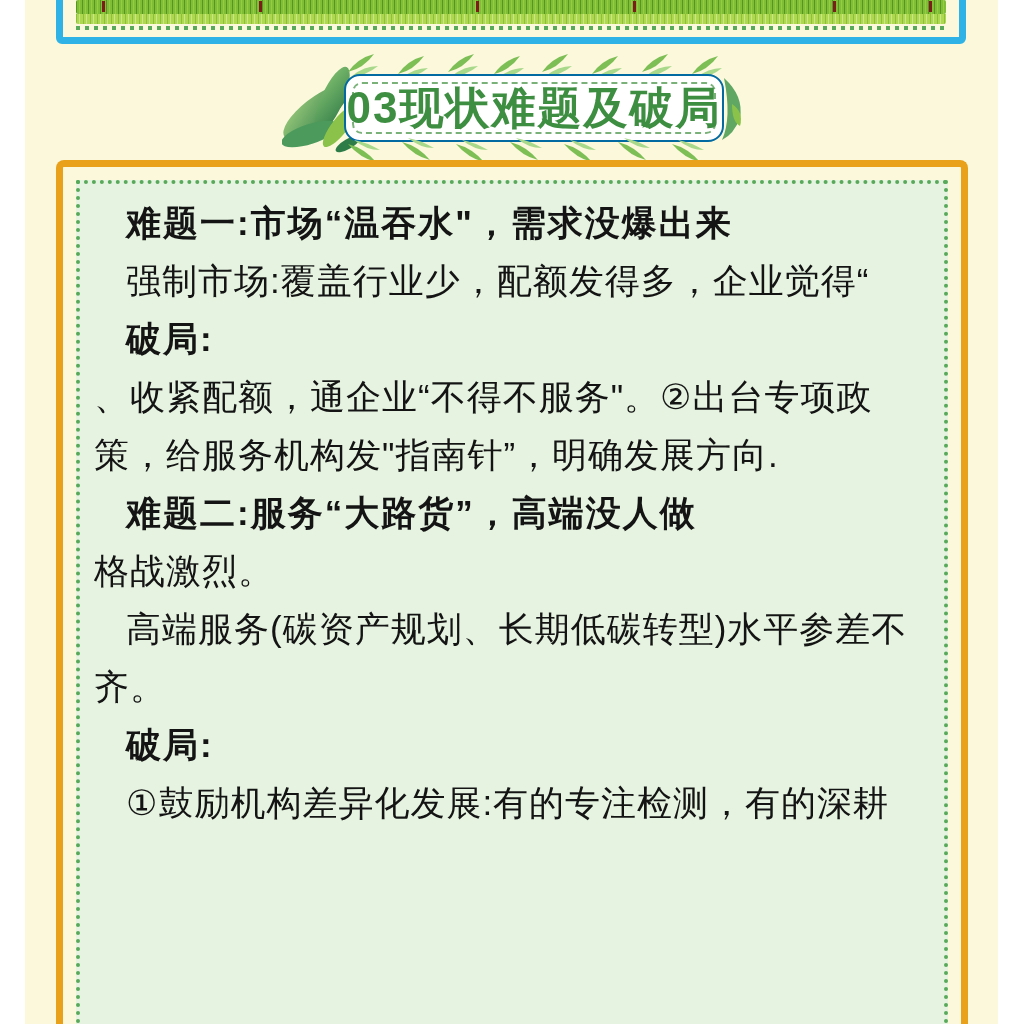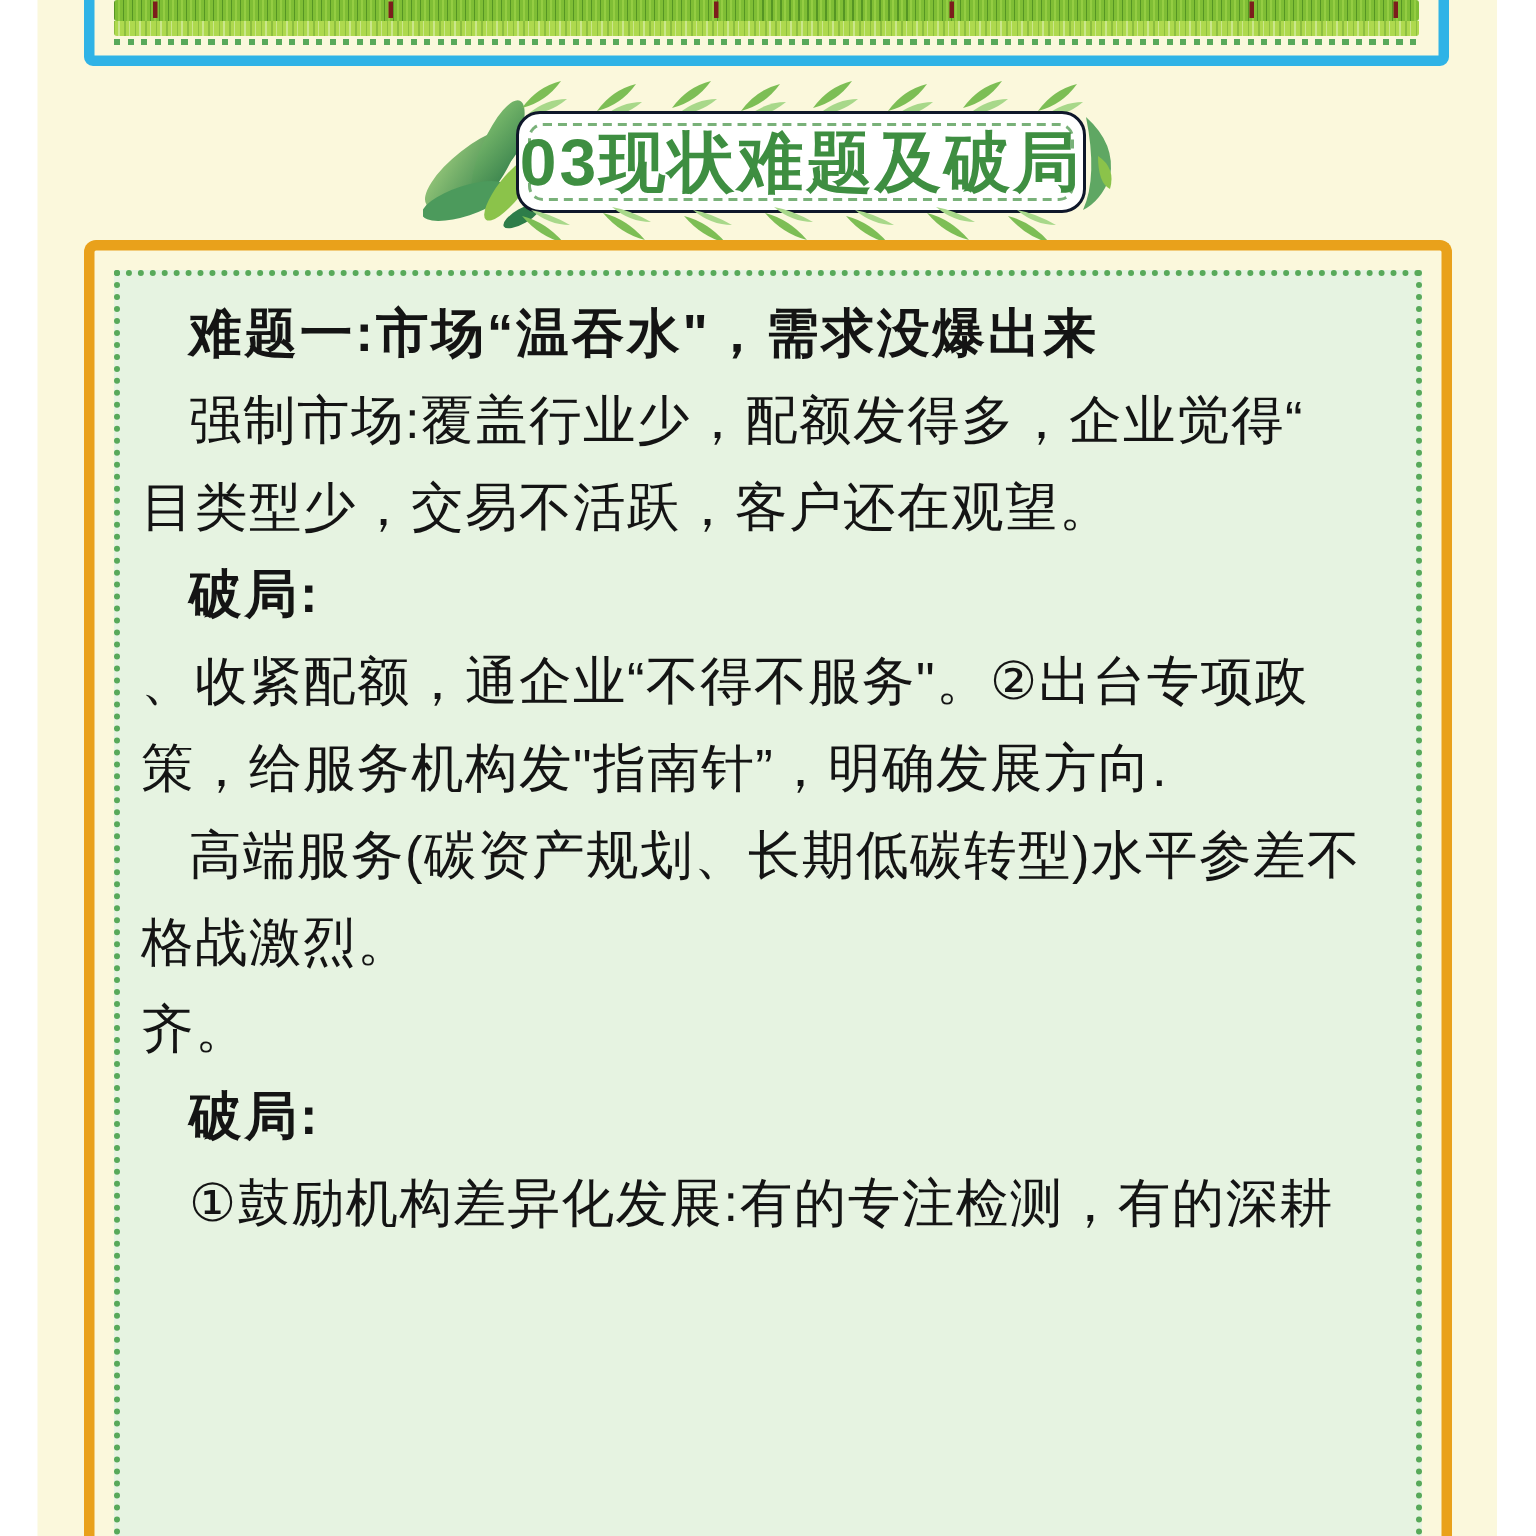--- a/index.html
+++ b/index.html
@@ -24,21 +24,21 @@
     background-image:repeating-linear-gradient(90deg, #58A95A 0 4px, rgba(255,255,255,0) 4px 9px); }
   .fleck { position:absolute; top:1px; width:3px; height:11px; background:#7C1D1C; }
 
   
   .title-wrap { position:absolute; left:280px; top:52px; width:470px; height:112px; }
   .leaf-cluster { position:absolute; left:2px; top:4px; width:82px; height:104px; }
   .vine-top { position:absolute; left:62px; top:2px; width:386px; height:24px; }
   .vine-bottom { position:absolute; left:62px; top:86px; width:386px; height:26px; }
   .right-leaf { position:absolute; left:438px; top:26px; width:28px; height:62px; }
   .title-badge { position:absolute; left:64px; top:22px; width:380px; height:68px;
-    background:#ffffff; border:2px solid #0f172a; border-radius:16px;
+    background:#ffffff; border:2px solid #0369a1; border-radius:16px;
     display:flex; align-items:center; justify-content:center; }
   .title-badge .dash { position:absolute; inset:6px; border:2px dashed #79B179; border-radius:10px; }
   .title-text { position:relative; font-size:44px; font-weight:bold; color:#3E8E41; letter-spacing:2px; white-space:nowrap; }
 
   
   .content-box { position:absolute; left:56px; top:160px; width:912px; height:864px;
     border:7px solid #E9A11B; border-bottom:none; border-radius:8px 8px 0 0; background:#FBF8DC; }
   .dotted-inner { position:absolute; left:13px; right:13px; top:13px; bottom:0;
     border:4px dotted #58A95A; border-bottom:none; background:#E6F3E1; }
   .content-lines { padding:10px 12px 0 14px; }
@@ -129,25 +129,25 @@
         <use href="#leafDown" x="276" y="0"></use>
       <use href="#leafDown" x="330" y="2"></use>
     </svg>
   </div>
 
   <div class="content-box">
     <div class="dotted-inner">
       <div id="content-lines" class="content-lines">
           <div class="line bold indent">难题一:市场“温吞水"，需求没爆出来</div>
           <div class="line indent">强制市场:覆盖行业少，配额发得多，企业觉得“</div>
-          <div class="line">目类型少，交易不活跃，客户还在观望。</div>
           <div class="line bold indent">破局:</div>
           <div class="line">、收紧配额，通企业“不得不服务"。②出台专项政</div>
           <div class="line">策，给服务机构发"指南针”，明确发展方向.</div>
+          <div class="line bold indent">难题二:服务“大路货”，高端没人做</div>
+          <div class="line">格战激烈。</div>
           <div class="line indent">高端服务(碳资产规划、长期低碳转型)水平参差不</div>
-          <div class="line">格战激烈。</div>
           <div class="line">齐。</div>
           <div class="line bold indent">破局:</div>
           <div class="line indent">①鼓励机构差异化发展:有的专注检测，有的深耕</div>
         </div>
     </div>
   </div>
 </div>
 
 </body></html>

